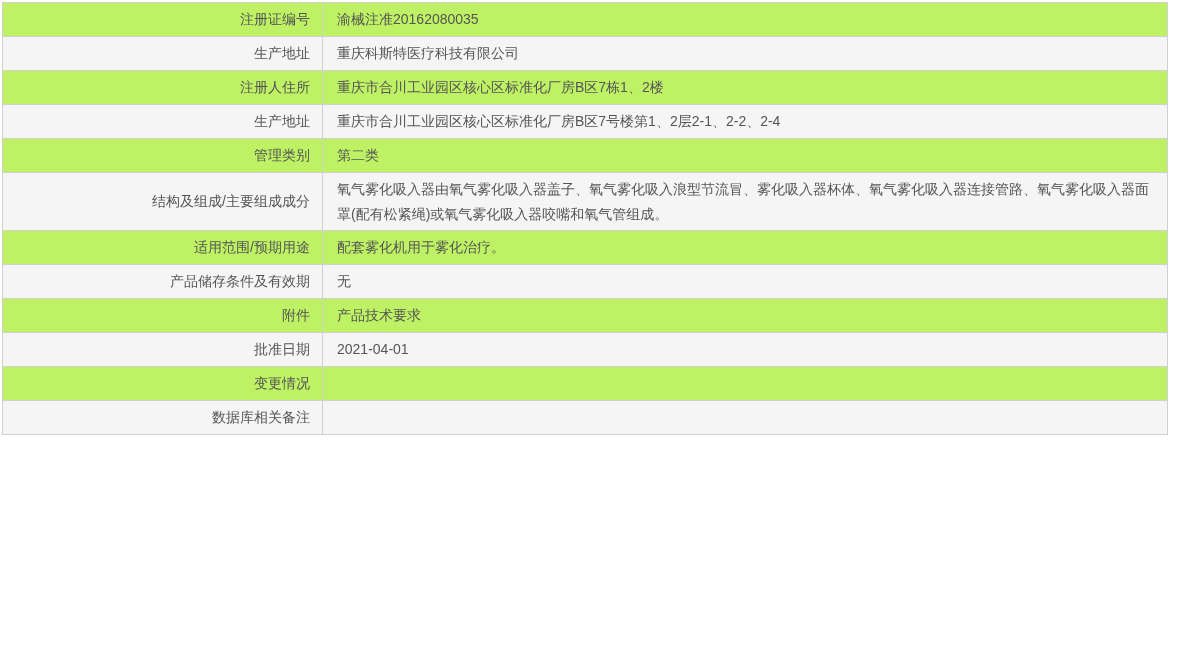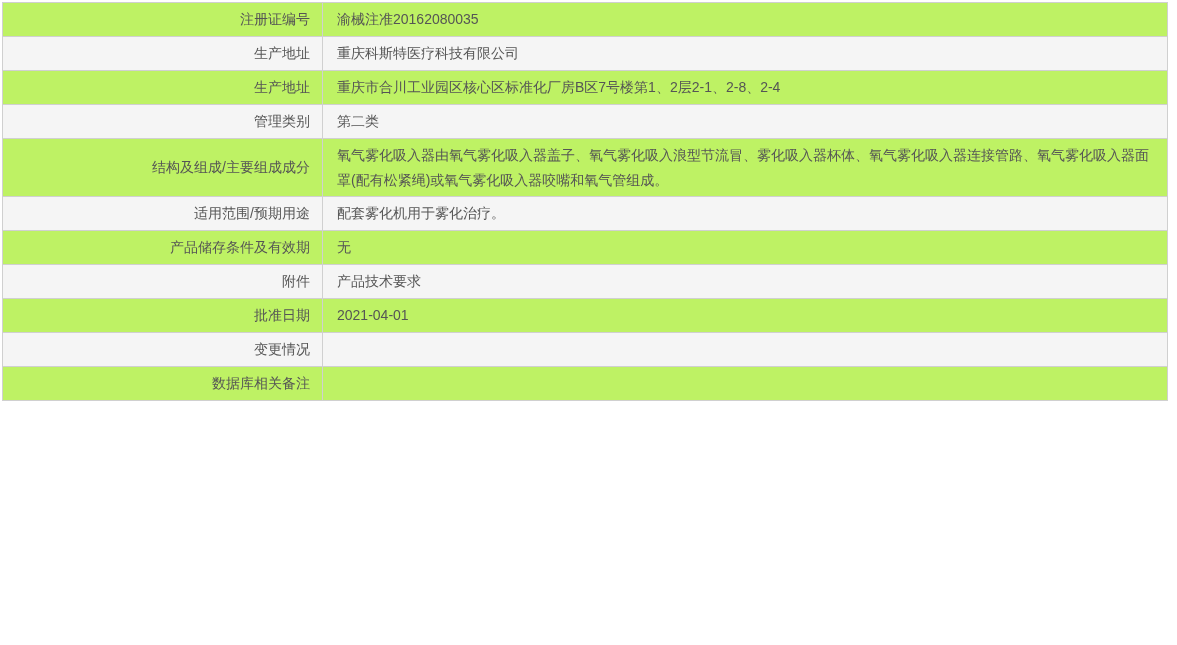--- a/index.html
+++ b/index.html
@@ -58,22 +58,26 @@
   <tbody>
     <tr>
       <td class="label-cell">注册证编号</td>
       <td class="value-cell">渝械注准20162080035</td>
     </tr>
     <tr>
       <td class="label-cell">生产地址</td>
       <td class="value-cell">重庆科斯特医疗科技有限公司</td>
     </tr>
     <tr>
+      <td class="label-cell">注册人住所</td>
+      <td class="value-cell">重庆市合川工业园区核心区标准化厂房B区7栋1、2楼</td>
+    </tr>
+    <tr>
       <td class="label-cell">生产地址</td>
-      <td class="value-cell">重庆市合川工业园区核心区标准化厂房B区7号楼第1、2层2-1、2-8、2-4</td>
+      <td class="value-cell">重庆市合川工业园区核心区标准化厂房B区7号楼第1、2层2-1、2-2、2-4</td>
     </tr>
     <tr>
       <td class="label-cell">管理类别</td>
       <td class="value-cell">第二类</td>
     </tr>
     <tr class="tall">
       <td class="label-cell">结构及组成/主要组成成分</td>
       <td class="value-cell">氧气雾化吸入器由氧气雾化吸入器盖子、氧气雾化吸入浪型节流冒、雾化吸入器杯体、氧气雾化吸入器连接管路、氧气雾化吸入器面罩(配有松紧绳)或氧气雾化吸入器咬嘴和氧气管组成。</td>
     </tr>
     <tr>

